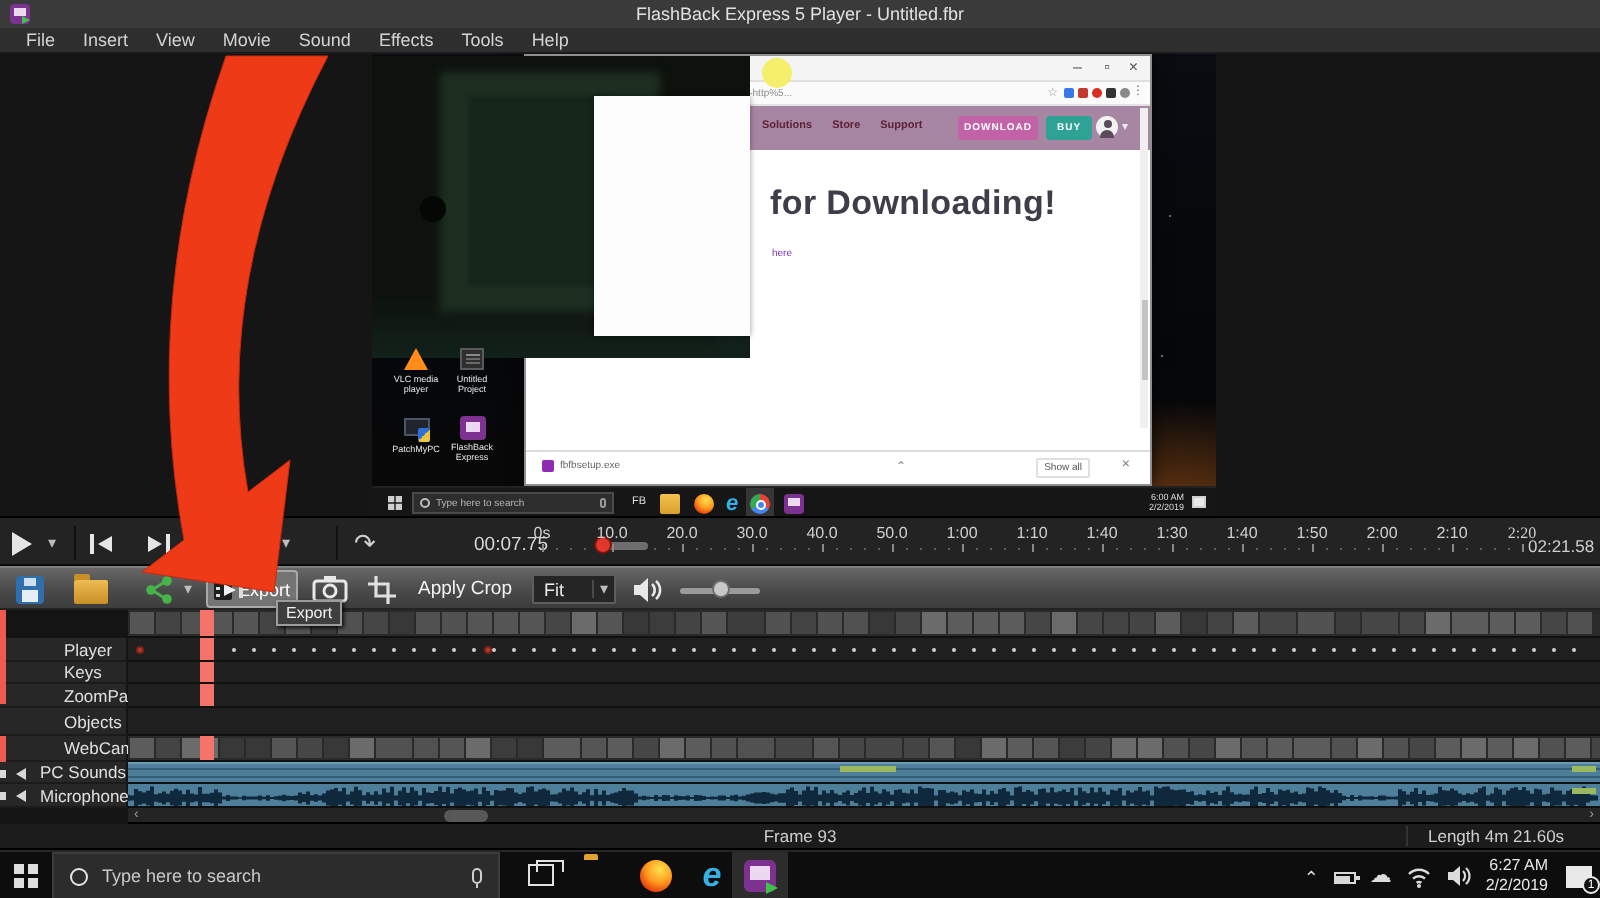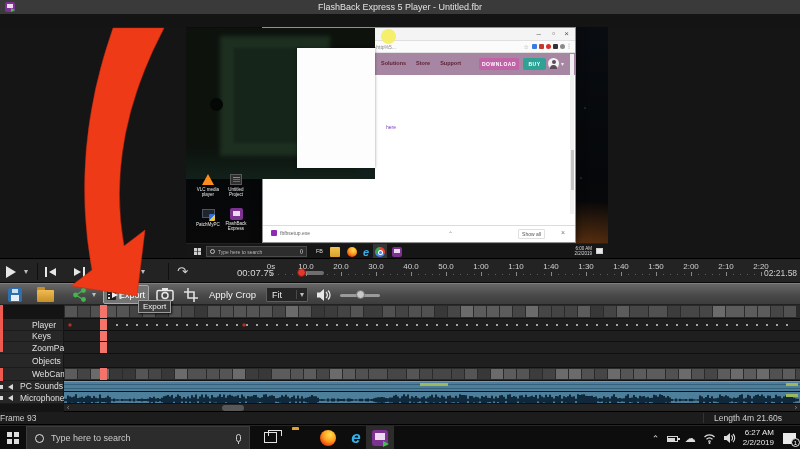--- a/index.html
+++ b/index.html
@@ -133,21 +133,21 @@
   .phbar{position:absolute;top:0;bottom:0;left:36px;width:7px;background:#f4736b;}
   .redstrip{position:absolute;left:0;width:3px;background:#ef5a50;z-index:5;}
   .dot{position:absolute;border-radius:50%;}
   .aline{position:absolute;left:0;width:736px;height:1px;background:#35607b;}
   .gchip{position:absolute;height:3px;background:#9db95f;}
   #tscroll{left:64px;top:404px;width:736px;height:8px;background:#242424;border-bottom:1px solid #000;color:#9a9a9a;font-size:7px;}
   #tscroll .ar{position:absolute;top:0;line-height:8px;}
   #tsthumb{position:absolute;left:158px;top:1px;width:22px;height:6px;background:#585858;border-radius:3px;}
   
   #statusbar{left:0;top:412px;width:800px;height:13px;background:#1c1c1c;color:#cfcfcf;font-size:8.5px;border-bottom:1px solid #000;}
-  #statusbar .mid{position:absolute;left:0;right:0;top:1px;}
+  #statusbar .mid{position:absolute;left:0;right:0;top:1px;text-align:center;}
   #statusbar .rgt{position:absolute;left:703px;top:1px;padding-left:10px;border-left:1px solid #333;width:97px;}
   
   #wtaskbar{left:0;top:425px;width:800px;height:24px;background:#0d0d0d;border-top:1px solid #262626;color:#e4e4e4;}
   #wstart{left:7px;top:6px;width:12px;height:12px;background:#dedede;}
   #wstart:before{content:'';position:absolute;left:0;top:45%;width:100%;height:10%;background:#0d0d0d;}
   #wstart:after{content:'';position:absolute;top:0;left:45%;height:100%;width:10%;background:#0d0d0d;}
   #wsearch{left:26px;top:0;width:224px;height:24px;background:#2c2c2c;border:1px solid #3c3c3c;display:flex;align-items:center;gap:7px;padding:0 8px;}
   #wsearch .circ{width:9px;height:9px;border:1.5px solid #e6e6e6;border-radius:50%;}
   #wsearch .ph{font-size:9px;color:#c9c9c9;}
   #wsearch .mic{margin-left:auto;position:relative;width:5px;height:8px;border:1px solid #cfcfcf;border-radius:3px;}
@@ -178,20 +178,30 @@
 </head>
 <body>
 
 <div class="app">
 
   <div class="abs" id="titlebar">
     <span class="fbicon"></span>
     <span class="t">FlashBack Express 5 Player - Untitled.fbr</span>
   </div>
 
+  <div class="abs" id="menubar">
+      <span class="menu-item">File</span>
+      <span class="menu-item">Insert</span>
+      <span class="menu-item">View</span>
+      <span class="menu-item">Movie</span>
+      <span class="menu-item">Sound</span>
+      <span class="menu-item">Effects</span>
+      <span class="menu-item">Tools</span>
+      <span class="menu-item">Help</span>
+    </div>
 
   <div class="abs" id="preview">
     <div id="frame">
       <div class="abs" id="stars"></div>
 
       <div class="abs" id="chrome">
         <div class="abs" id="tabstrip">
           <span class="winctl" style="right:34px">–</span>
           <span class="winctl" style="right:20px">▫</span>
           <span class="winctl" style="right:6px">×</span>
@@ -211,20 +221,21 @@
           <div class="abs" id="bnav">
               <span>Solutions</span>
               <span>Store</span>
               <span>Support</span>
             </div>
           <div class="bbtn" style="left:216px;width:40px;background:#c263a8">DOWNLOAD</div>
           <div class="bbtn" style="left:260px;width:23px;background:#2ea295">BUY</div>
           <div class="abs" id="avatar"></div>
           <span class="abs" style="left:298px;top:7px;font-size:6px;color:#f0e8ee">▾</span>
         </div>
+        <div class="abs" id="heading">for Downloading!</div>
         <div class="abs" id="plink">here</div>
         <div class="abs" id="cscroll">
             <span class="th"></span>
           </div>
         <div class="abs" id="dlbar">
           <div class="abs" id="dlchip">
             <span class="chipicon"></span>
             <span>fbfbsetup.exe</span>
           </div>
           <span class="abs" id="dlcaret">⌃</span>
@@ -350,21 +361,21 @@
       <span class="rlab" style="left: 315px; text-align: right;">1:30</span>
       <span class="rtick" style="left: 315px;"></span>
       <span class="rlab" style="left: 350px;">1:40</span>
       <span class="rtick" style="left: 350px;"></span>
       <span class="rlab" style="left: 385px;">1:50</span>
       <span class="rtick" style="left: 385px;"></span>
       <span class="rlab" style="left: 420px;">2:00</span>
       <span class="rtick" style="left: 420px;"></span>
       <span class="rlab" style="left: 455px;">2:10</span>
       <span class="rtick" style="left: 455px;"></span>
-      <span class="rlab" style="left: 490px;">2:20</span>
+      <span class="rlab" style="left: 490px; font-family: Liberation Serif, serif;">2:20</span>
       <span class="rtick" style="left: 490px;"></span>
     </div>
 
   <div class="abs" id="toolbar">
     <div class="tlbtn" style="left:8px">
         <span class="floppy"></span>
       </div>
     <div class="tlbtn" style="left:37px">
         <span class="folder"></span>
       </div>

